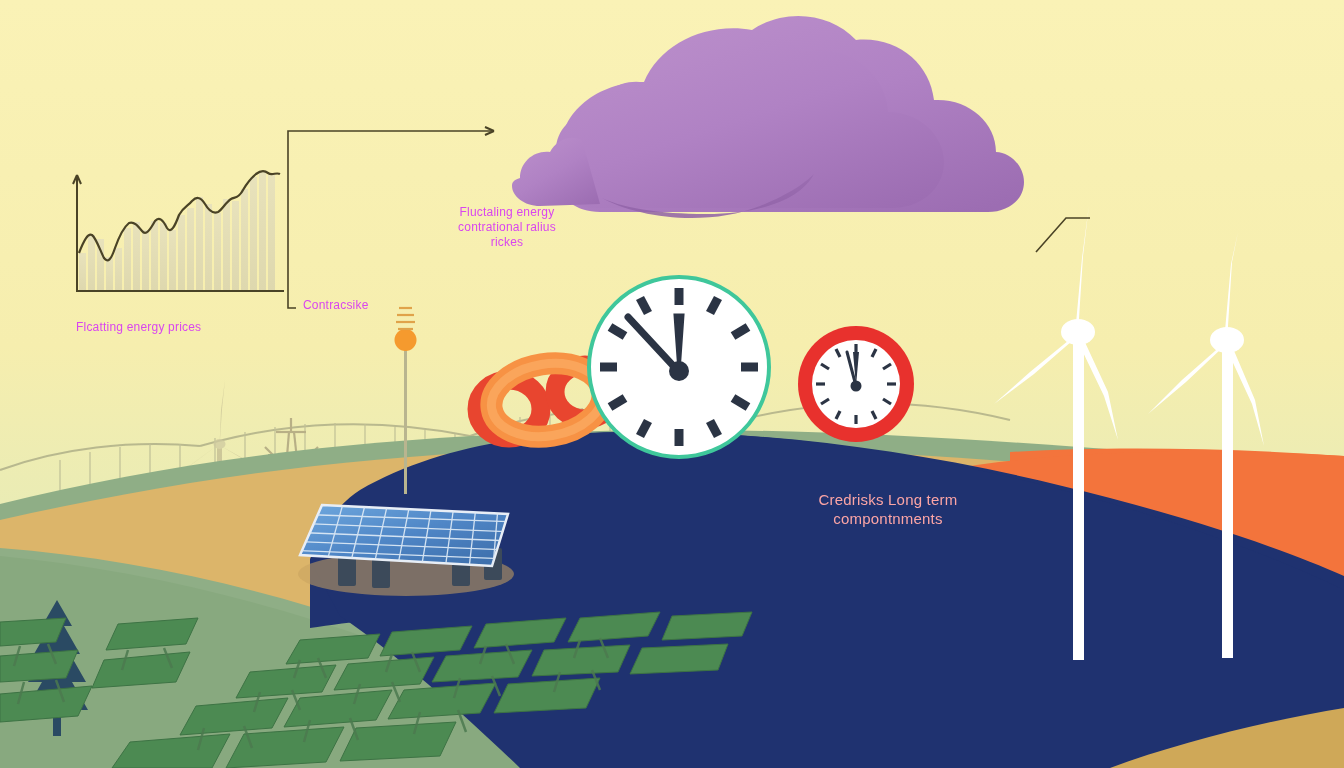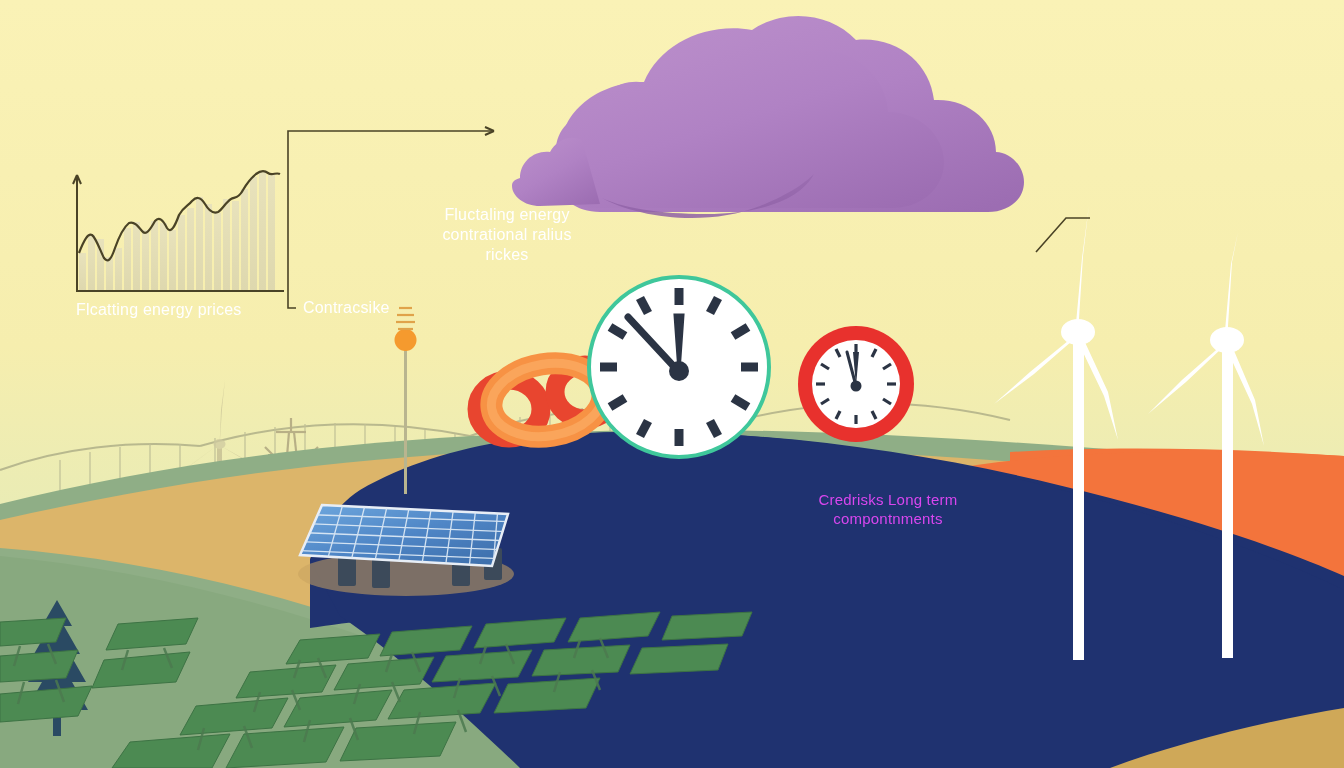--- a/index.html
+++ b/index.html
@@ -3,22 +3,22 @@
 <meta charset="utf-8">
 <title>Energy Risk Infographic</title>
 <style>
   html,body{margin:0;padding:0;background:#222;}
   #stage{
     position:relative;width:1344px;height:768px;overflow:hidden;
     font-family:"Liberation Sans","DejaVu Sans",sans-serif;
   }
   #stage svg.layer{position:absolute;left:0;top:0;width:1344px;height:768px;}
   .txt{position:absolute;white-space:pre;line-height:1.25;}
-  .dark-label{color:#ffffff;font-size:16px;letter-spacing:.2px;}
-  .white-label{color:#d946ef;font-size:15px;text-align:center;letter-spacing:.2px;}
+  .dark-label{color:#d946ef;font-size:12px;letter-spacing:.2px;}
+  .white-label{color:#fca5a5;font-size:15px;text-align:center;letter-spacing:.2px;}
   .center{text-align:center;}
 </style>
 </head>
 <body>
 
 <div id="stage">
 
   <svg class="layer" viewBox="0 0 1344 768">
     <defs>
       <linearGradient id="skyGrad" x1="0" y1="0" x2="0" y2="1">
@@ -353,21 +353,21 @@
       <path d="M288,291 L288,131 L494,131"></path>
       <path d="M494,131 L485,127 M494,131 L485,135" stroke-width="2"></path>
       <path d="M288,291 L288,308 L296,308"></path>
     </g>
 
     <g stroke="#4a4326" stroke-width="1.6" fill="none">
       <path d="M1036,252 L1066,218 L1090,218"></path>
     </g>
   </svg>
 
-  <div class="txt dark-label" style="left:76px;top:300px;">Flcatting energy prices</div>
+  <div class="txt dark-label" style="left:76px;top:320px;">Flcatting energy prices</div>
 
   <div class="txt dark-label" style="left:303px;top:298px;">Contracsike</div>
 
   <div class="txt dark-label center" style="left:437px;top:205px;width:140px;">Fluctaling energy
 contrational ralius
 rickes</div>
 
 
   <div class="txt white-label" style="left:788px;top:491px;width:200px;">Credrisks Long term
 compontnments</div>

